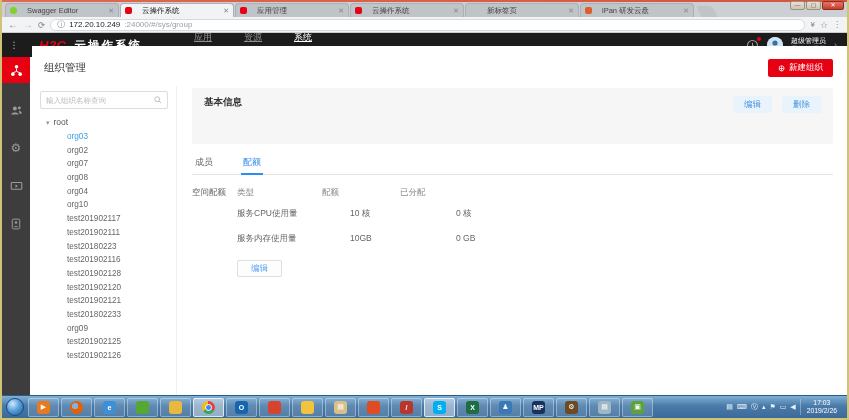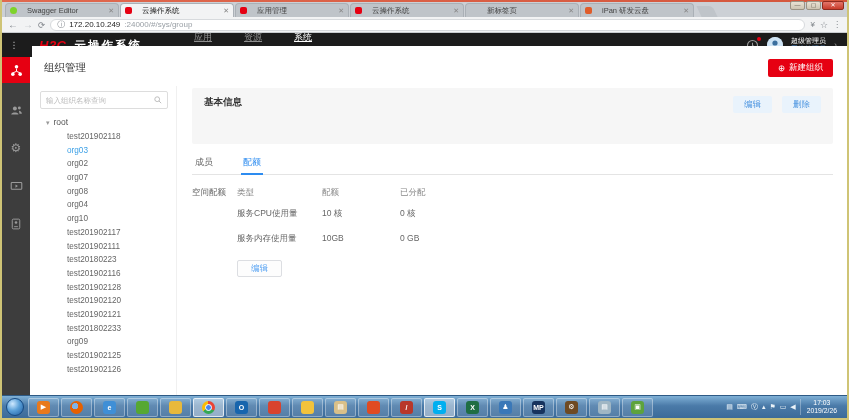--- a/index.html
+++ b/index.html
@@ -81,21 +81,21 @@
   #detail-tabs { display:flex; gap:26px; margin-top:9px; border-bottom:1px solid #e4e4e4; padding-left:1px; }
   .dtab { font-size:9px; color:#666; padding:3px 2px 5px 2px; cursor:pointer; position:relative; }
   .dtab.active { color:#2d8cf0; }
   .dtab.active::after { content:""; position:absolute; left:0; right:0; bottom:-1px; height:2px; background:#2d8cf0; }
   
   #quota { display:flex; padding-top:12px; }
   #quota-label { width:45px; font-size:8.5px; color:#666; }
   #quota-table { flex:1; }
   .q-row { display:grid; grid-template-columns:85px 78px 1fr; font-size:8.5px; color:#666; }
   .q-row.q-head { color:#888; margin-bottom:9px; }
-  .q-row.q-data { margin-bottom:13px; }
+  .q-row.q-data { margin-bottom:13px;gap:28px; }
   #quota-edit-btn { margin-left:45px; margin-top:2px; background:#fdfdfd; border:1px solid #dcdee2; border-radius:2px; color:#57a3f3; font-size:8.5px; height:17px; padding:0 13px; cursor:pointer; }
   
   #taskbar { position:absolute; left:0; right:0; bottom:0; height:23px; background:linear-gradient(#7fb0d6,#4a7aa8 45%,#3c6b99); border-top:1px solid #2e5a85; display:flex; align-items:center; padding:0 2px; }
   #start-orb { width:18px; height:18px; border-radius:50%; background:radial-gradient(circle at 35% 30%,#cfe9ff,#5aa0d8 45%,#1d5a9e); border:1px solid #164a82; margin:0 4px 0 2px; flex:0 0 18px; cursor:pointer; }
   .task-tile { width:31px; height:19px; border-radius:2px; border:1px solid rgba(255,255,255,.35); background:rgba(255,255,255,.12); margin-right:2px; display:flex; align-items:center; justify-content:center; cursor:pointer; }
   .task-tile.active { background:rgba(255,255,255,.45); border-color:rgba(255,255,255,.7); }
   .task-ico { width:13px; height:13px; border-radius:3px; display:flex; align-items:center; justify-content:center; color:#fff; font-size:7px; font-weight:bold; }
   .task-ico.chrome { border-radius:50%; background:conic-gradient(#ea4335 0 33%,#34a853 33% 66%,#fbbc05 66% 100%); position:relative; }
   .task-ico.chrome::after { content:""; position:absolute; width:5px; height:5px; border-radius:50%; background:#4285f4; border:1px solid #fff; }
   .task-ico.firefox { border-radius:50%; background:radial-gradient(circle at 40% 40%,#7fb3e8 0 28%,#e66000 30%); }
@@ -258,21 +258,20 @@
           <svg width="8" height="8" viewBox="0 0 10 10">
               <circle cx="4" cy="4" r="3" fill="none" stroke="#bbb" stroke-width="1.2"></circle>
               <path d="M6.3 6.3L9 9" stroke="#bbb" stroke-width="1.2"></path>
             </svg>
         </span>
       </div>
       <div id="tree-root-row">
         <span class="caret">▾</span><span>root</span>
       </div>
       <div id="tree-list">
-          <div class="tree-item">test201902118</div>
           <div class="tree-item selected">org03</div>
           <div class="tree-item">org02</div>
           <div class="tree-item">org07</div>
           <div class="tree-item">org08</div>
           <div class="tree-item">org04</div>
           <div class="tree-item">org10</div>
           <div class="tree-item">test201902117</div>
           <div class="tree-item">test201902111</div>
           <div class="tree-item">test20180223</div>
           <div class="tree-item">test201902116</div>

